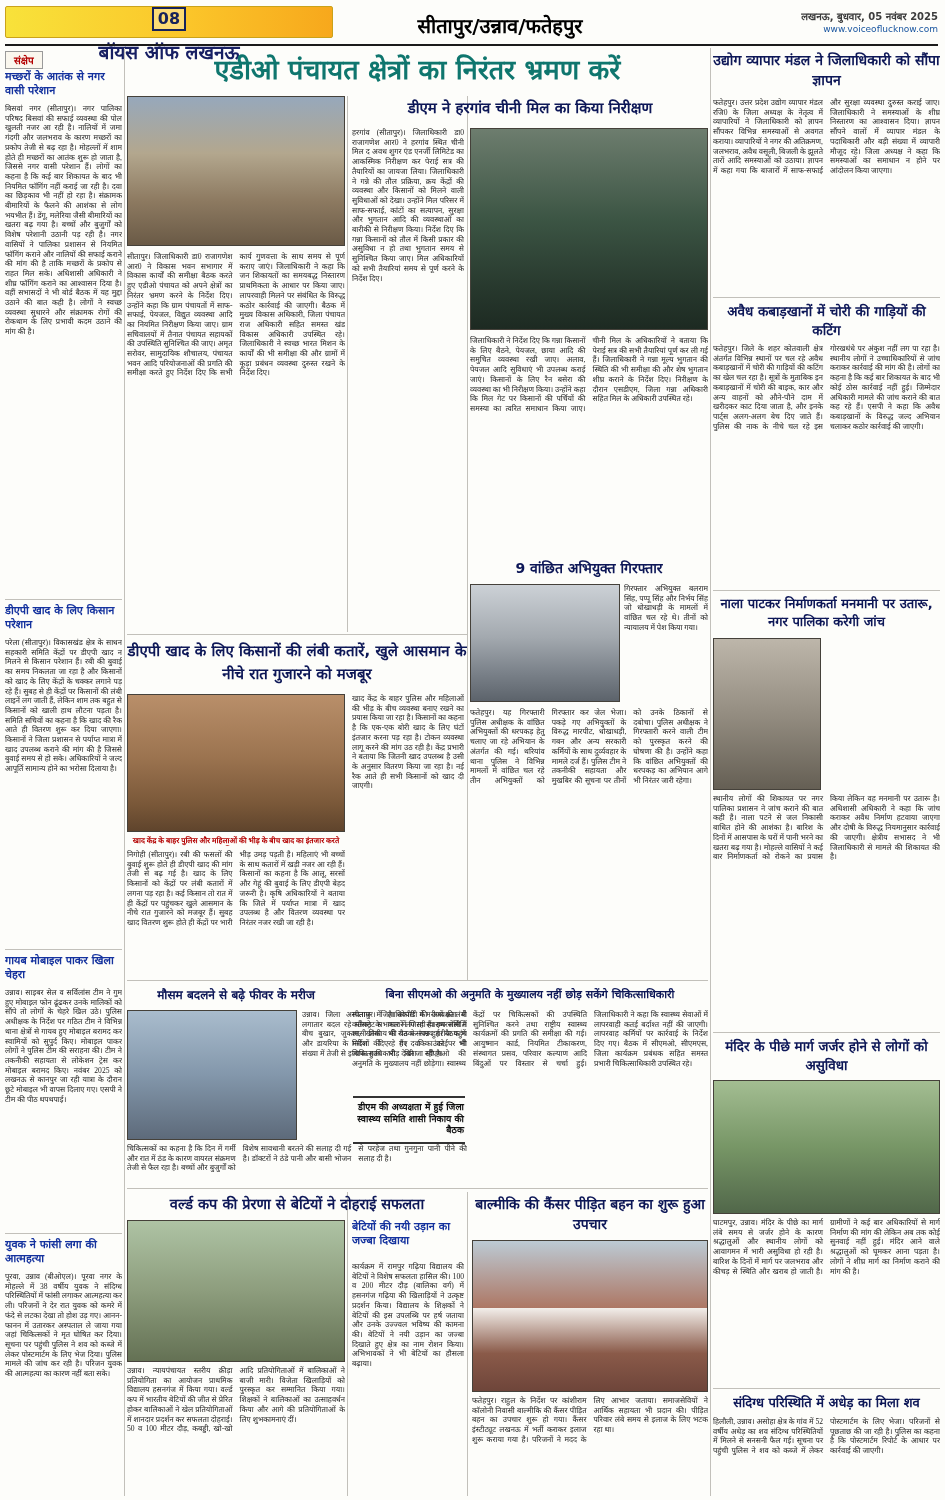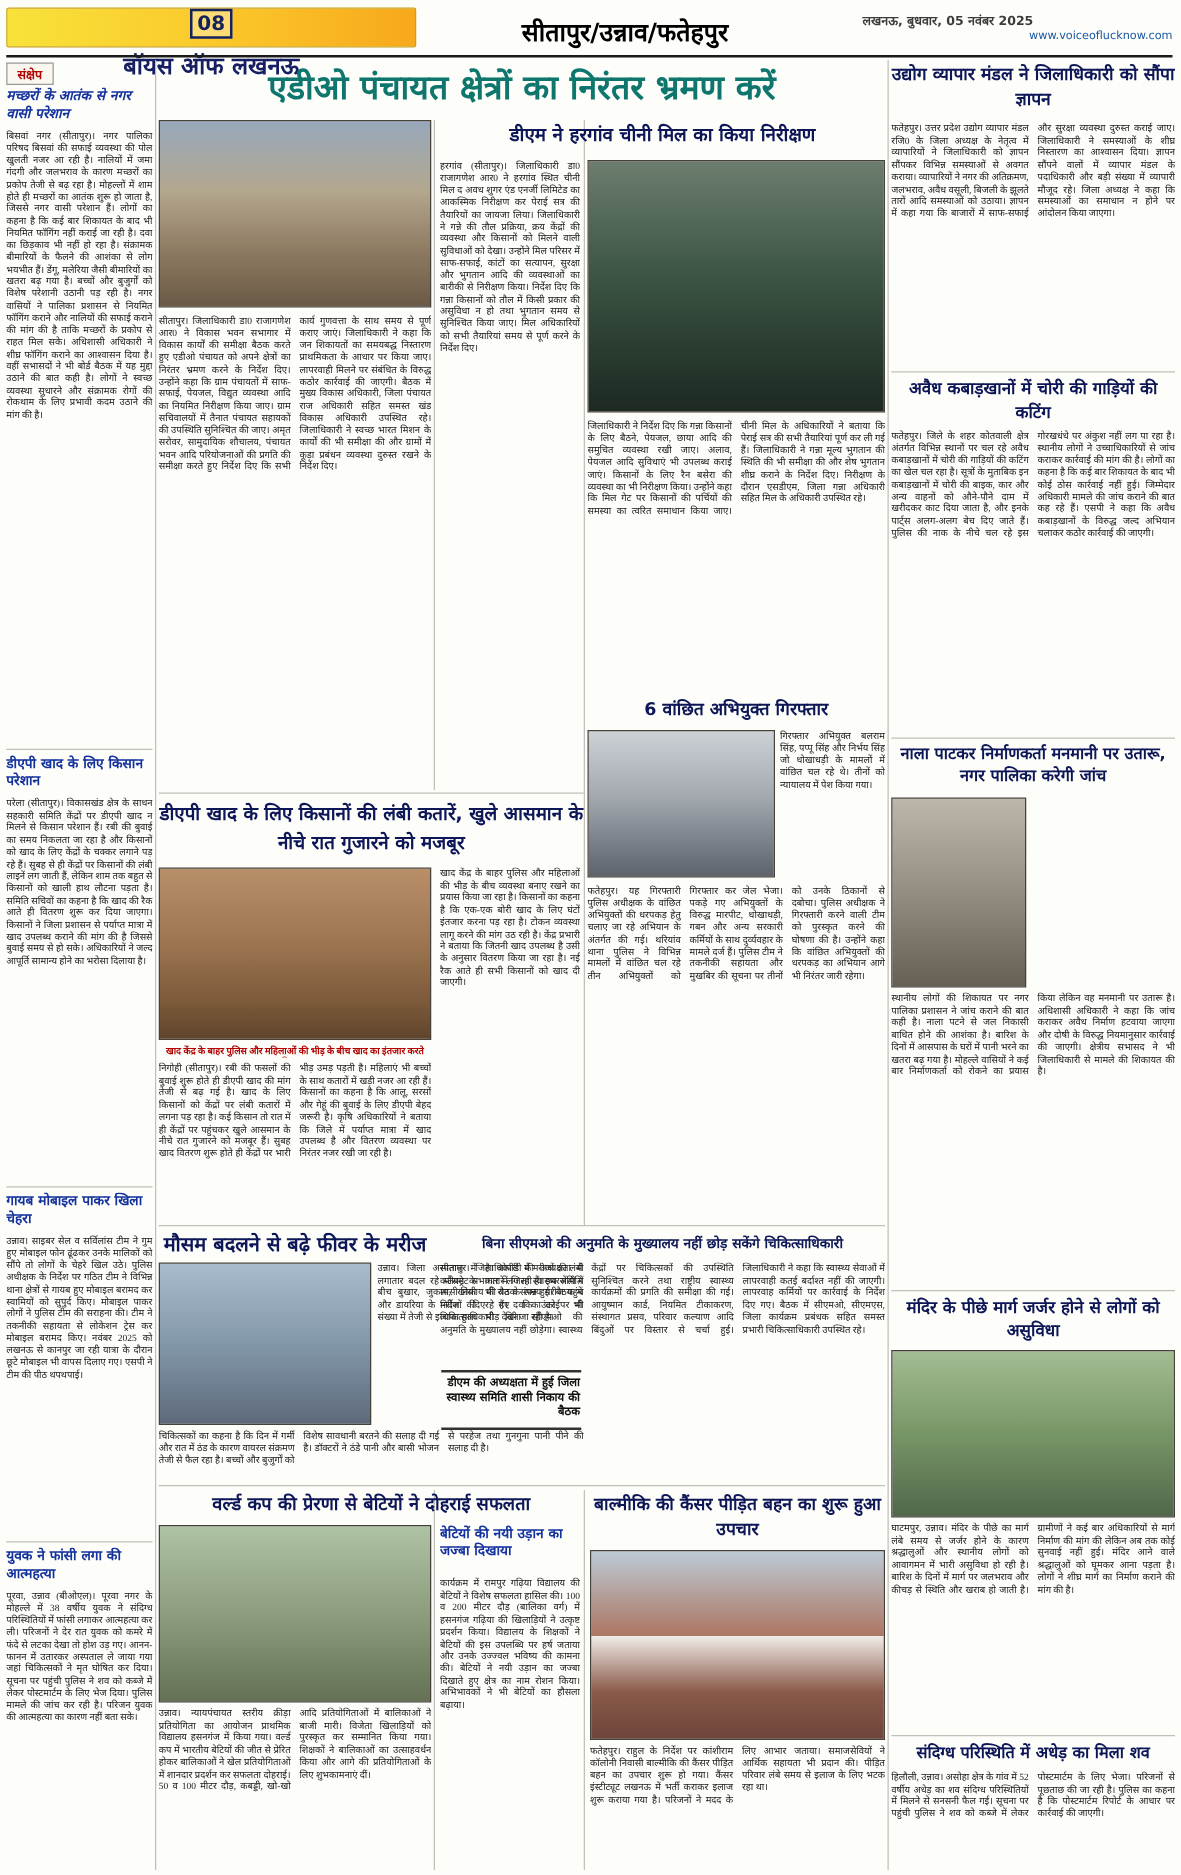--- a/index.html
+++ b/index.html
@@ -22,21 +22,21 @@
   .ph-girls{background:linear-gradient(180deg,#aec3a4 0%,#8d9d7d 50%,#647154 100%);}
   .ph-cancer{background:linear-gradient(180deg,#bccad4 0%,#ad7663 45%,#84564619 45%,#8a5a49 75%,#6e453a 100%);}
   .ph-nala{background:linear-gradient(180deg,#bdb6aa 0%,#948d81 50%,#655f54 100%);}
   .ph-temple{background:linear-gradient(180deg,#a3bd92 0%,#779666 50%,#51674a 100%);}
   .banner{background:linear-gradient(90deg,#f8e23a 0%,#fbc62a 55%,#f7a81c 100%);
           border:1px solid #caa21a;border-radius:2px;display:flex;align-items:center;gap:8px;padding:0 8px;box-sizing:border-box;flex-direction:column;}
   .pageno{border:2px solid #16225a;color:#16225a;font-family:"DejaVu Sans",sans-serif;font-weight:800;
           font-size:16px;padding:0 4px;line-height:20px;background:rgba(255,255,255,.35);}
   .brand{font-family:"DejaVu Sans",sans-serif;font-weight:800;font-size:19px;color:#171f63;text-shadow:0 1px 0 #fff;}
   .region{font-family:"DejaVu Sans",sans-serif;font-weight:800;font-size:20px;color:#000;text-align:center;}
-  .dateline{font-family:"DejaVu Sans",sans-serif;font-size:10px;font-weight:700;color:#3c3c3c;}
+  .dateline{font-family:"DejaVu Sans",sans-serif;font-size:10px;font-weight:700;color:#3c3c3c;text-align:right;}
   .website{font-family:"DejaVu Sans",sans-serif;font-size:9px;color:#1a56a0;text-align:right;}
   .mainrule{position:absolute;background:#1b1b1b;}
   .seclabel{font-family:"DejaVu Sans",sans-serif;font-weight:700;font-size:10px;color:#b30000;
             border:1px solid #9a9a9a;padding:1px 8px;display:inline-block;background:#faf7ee;}
   .caption{font-size:7.5px;line-height:9px;font-weight:700;color:#b30000;text-align:center;overflow:hidden;}
   .boxnote{font-family:"DejaVu Sans",sans-serif;font-weight:700;font-size:9.2px;line-height:11.5px;color:#101010;
            text-align:center;background:#fdfdfa;border-top:2px solid #333;border-bottom:2px solid #333;
            padding:3px 1px;box-sizing:border-box;overflow:hidden;}
   .mainhl{font-family:"DejaVu Sans",sans-serif;font-weight:800;font-size:27px;color:#0f766e;text-align:center;overflow:hidden;}
 </style>
@@ -57,55 +57,55 @@
   <div class="vline" style="left:124px;top:48px;height:1448px;"></div>
   <div class="vline" style="left:710px;top:48px;height:1448px;"></div>
   <div class="vline" style="left:347px;top:96px;height:536px;"></div>
   <div class="vline" style="left:467px;top:96px;height:884px;"></div>
   <div class="vline" style="left:347px;top:1192px;height:304px;"></div>
   <div class="vline" style="left:467px;top:1192px;height:304px;"></div>
 
   <div class="abs" style="left:5px;top:50px;">
     <span class="seclabel">संक्षेप</span>
   </div>
-  <div class="abs hl hl-left" style="left:5px;top:70px;width:117px;height:30px;font-size:11px;line-height:14px;font-style:italic;">मच्छरों के आतंक से नगर वासी परेशान</div>
+  <div class="abs hl hl-left" style="left:5px;top:70px;width:117px;height:30px;font-size:11px;line-height:14px;">मच्छरों के आतंक से नगर वासी परेशान</div>
   <div class="abs body" style="left:5px;top:104px;width:117px;height:492px;">बिसवां नगर (सीतापुर)। नगर पालिका परिषद बिसवां की सफाई व्यवस्था की पोल खुलती नजर आ रही है। नालियों में जमा गंदगी और जलभराव के कारण मच्छरों का प्रकोप तेजी से बढ़ रहा है। मोहल्लों में शाम होते ही मच्छरों का आतंक शुरू हो जाता है, जिससे नगर वासी परेशान हैं। लोगों का कहना है कि कई बार शिकायत के बाद भी नियमित फॉगिंग नहीं कराई जा रही है। दवा का छिड़काव भी नहीं हो रहा है। संक्रामक बीमारियों के फैलने की आशंका से लोग भयभीत हैं। डेंगू, मलेरिया जैसी बीमारियों का खतरा बढ़ गया है। बच्चों और बुजुर्गों को विशेष परेशानी उठानी पड़ रही है। नगर वासियों ने पालिका प्रशासन से नियमित फॉगिंग कराने और नालियों की सफाई कराने की मांग की है ताकि मच्छरों के प्रकोप से राहत मिल सके। अधिशासी अधिकारी ने शीघ्र फॉगिंग कराने का आश्वासन दिया है। वहीं सभासदों ने भी बोर्ड बैठक में यह मुद्दा उठाने की बात कही है। लोगों ने स्वच्छ व्यवस्था सुधारने और संक्रामक रोगों की रोकथाम के लिए प्रभावी कदम उठाने की मांग की है।</div>
   <div class="hline" style="left:5px;top:599px;width:117px;"></div>
   <div class="abs hl hl-left" style="left:5px;top:604px;width:117px;height:30px;font-size:11px;line-height:14px;">डीएपी खाद के लिए किसान परेशान</div>
   <div class="abs body" style="left:5px;top:638px;width:117px;height:308px;">परेला (सीतापुर)। विकासखंड क्षेत्र के साधन सहकारी समिति केंद्रों पर डीएपी खाद न मिलने से किसान परेशान हैं। रबी की बुवाई का समय निकलता जा रहा है और किसानों को खाद के लिए केंद्रों के चक्कर लगाने पड़ रहे हैं। सुबह से ही केंद्रों पर किसानों की लंबी लाइनें लग जाती हैं, लेकिन शाम तक बहुत से किसानों को खाली हाथ लौटना पड़ता है। समिति सचिवों का कहना है कि खाद की रैक आते ही वितरण शुरू कर दिया जाएगा। किसानों ने जिला प्रशासन से पर्याप्त मात्रा में खाद उपलब्ध कराने की मांग की है जिससे बुवाई समय से हो सके। अधिकारियों ने जल्द आपूर्ति सामान्य होने का भरोसा दिलाया है।</div>
   <div class="hline" style="left:5px;top:949px;width:117px;"></div>
   <div class="abs hl hl-left" style="left:5px;top:954px;width:117px;height:30px;font-size:11px;line-height:14px;">गायब मोबाइल पाकर खिला चेहरा</div>
   <div class="abs body" style="left:5px;top:988px;width:117px;height:242px;">उन्नाव। साइबर सेल व सर्विलांस टीम ने गुम हुए मोबाइल फोन ढूंढकर उनके मालिकों को सौंपे तो लोगों के चेहरे खिल उठे। पुलिस अधीक्षक के निर्देश पर गठित टीम ने विभिन्न थाना क्षेत्रों से गायब हुए मोबाइल बरामद कर स्वामियों को सुपुर्द किए। मोबाइल पाकर लोगों ने पुलिस टीम की सराहना की। टीम ने तकनीकी सहायता से लोकेशन ट्रेस कर मोबाइल बरामद किए। नवंबर 2025 को लखनऊ से कानपुर जा रही यात्रा के दौरान छूटे मोबाइल भी वापस दिलाए गए। एसपी ने टीम की पीठ थपथपाई।</div>
   <div class="hline" style="left:5px;top:1233px;width:117px;"></div>
   <div class="abs hl hl-left" style="left:5px;top:1238px;width:117px;height:30px;font-size:11px;line-height:14px;">युवक ने फांसी लगा की आत्महत्या</div>
   <div class="abs body" style="left:5px;top:1272px;width:117px;height:224px;">पूरवा, उन्नाव (बीओएल)। पूरवा नगर के मोहल्ले में 38 वर्षीय युवक ने संदिग्ध परिस्थितियों में फांसी लगाकर आत्महत्या कर ली। परिजनों ने देर रात युवक को कमरे में फंदे से लटका देखा तो होश उड़ गए। आनन-फानन में उतारकर अस्पताल ले जाया गया जहां चिकित्सकों ने मृत घोषित कर दिया। सूचना पर पहुंची पुलिस ने शव को कब्जे में लेकर पोस्टमार्टम के लिए भेज दिया। पुलिस मामले की जांच कर रही है। परिजन युवक की आत्महत्या का कारण नहीं बता सके।</div>
 
   <div class="abs mainhl" style="left:127px;top:50px;width:581px;height:42px;">एडीओ पंचायत क्षेत्रों का निरंतर भ्रमण करें</div>
   <div class="photo ph-group" style="left:127px;top:96px;width:218px;height:150px;"></div>
   <div class="abs body cols2" style="left:127px;top:252px;width:218px;height:380px;">सीतापुर। जिलाधिकारी डा0 राजागणेश आर0 ने विकास भवन सभागार में विकास कार्यों की समीक्षा बैठक करते हुए एडीओ पंचायत को अपने क्षेत्रों का निरंतर भ्रमण करने के निर्देश दिए। उन्होंने कहा कि ग्राम पंचायतों में साफ-सफाई, पेयजल, विद्युत व्यवस्था आदि का नियमित निरीक्षण किया जाए। ग्राम सचिवालयों में तैनात पंचायत सहायकों की उपस्थिति सुनिश्चित की जाए। अमृत सरोवर, सामुदायिक शौचालय, पंचायत भवन आदि परियोजनाओं की प्रगति की समीक्षा करते हुए निर्देश दिए कि सभी कार्य गुणवत्ता के साथ समय से पूर्ण कराए जाएं। जिलाधिकारी ने कहा कि जन शिकायतों का समयबद्ध निस्तारण प्राथमिकता के आधार पर किया जाए। लापरवाही मिलने पर संबंधित के विरुद्ध कठोर कार्रवाई की जाएगी। बैठक में मुख्य विकास अधिकारी, जिला पंचायत राज अधिकारी सहित समस्त खंड विकास अधिकारी उपस्थित रहे। जिलाधिकारी ने स्वच्छ भारत मिशन के कार्यों की भी समीक्षा की और ग्रामों में कूड़ा प्रबंधन व्यवस्था दुरुस्त रखने के निर्देश दिए।</div>
 
   <div class="abs hl" style="left:352px;top:96px;width:356px;height:26px;font-size:15px;line-height:24px;">डीएम ने हरगांव चीनी मिल का किया निरीक्षण</div>
   <div class="abs body" style="left:352px;top:128px;width:112px;height:504px;">हरगांव (सीतापुर)। जिलाधिकारी डा0 राजागणेश आर0 ने हरगांव स्थित चीनी मिल द अवध शुगर एंड एनर्जी लिमिटेड का आकस्मिक निरीक्षण कर पेराई सत्र की तैयारियों का जायजा लिया। जिलाधिकारी ने गन्ने की तौल प्रक्रिया, क्रय केंद्रों की व्यवस्था और किसानों को मिलने वाली सुविधाओं को देखा। उन्होंने मिल परिसर में साफ-सफाई, कांटों का सत्यापन, सुरक्षा और भुगतान आदि की व्यवस्थाओं का बारीकी से निरीक्षण किया। निर्देश दिए कि गन्ना किसानों को तौल में किसी प्रकार की असुविधा न हो तथा भुगतान समय से सुनिश्चित किया जाए। मिल अधिकारियों को सभी तैयारियां समय से पूर्ण करने के निर्देश दिए।</div>
   <div class="photo ph-mill" style="left:470px;top:128px;width:238px;height:202px;"></div>
   <div class="abs body cols2" style="left:470px;top:336px;width:238px;height:218px;">जिलाधिकारी ने निर्देश दिए कि गन्ना किसानों के लिए बैठने, पेयजल, छाया आदि की समुचित व्यवस्था रखी जाए। अलाव, पेयजल आदि सुविधाएं भी उपलब्ध कराई जाएं। किसानों के लिए रैन बसेरा की व्यवस्था का भी निरीक्षण किया। उन्होंने कहा कि मिल गेट पर किसानों की पर्चियों की समस्या का त्वरित समाधान किया जाए। चीनी मिल के अधिकारियों ने बताया कि पेराई सत्र की सभी तैयारियां पूर्ण कर ली गई हैं। जिलाधिकारी ने गन्ना मूल्य भुगतान की स्थिति की भी समीक्षा की और शेष भुगतान शीघ्र कराने के निर्देश दिए। निरीक्षण के दौरान एसडीएम, जिला गन्ना अधिकारी सहित मिल के अधिकारी उपस्थित रहे।</div>
 
-  <div class="abs hl" style="left:470px;top:558px;width:238px;height:22px;font-size:14px;line-height:21px;">6 वांछित अभियुक्त गिरफ्तार</div>
+  <div class="abs hl" style="left:470px;top:558px;width:238px;height:22px;font-size:14px;line-height:21px;">9 वांछित अभियुक्त गिरफ्तार</div>
   <div class="photo ph-police" style="left:470px;top:584px;width:150px;height:118px;"></div>
   <div class="abs body" style="left:624px;top:584px;width:84px;height:118px;">गिरफ्तार अभियुक्त बलराम सिंह, पप्पू सिंह और निर्भय सिंह जो धोखाधड़ी के मामलों में वांछित चल रहे थे। तीनों को न्यायालय में पेश किया गया।</div>
   <div class="abs body cols3" style="left:470px;top:708px;width:238px;height:272px;">फतेहपुर। यह गिरफ्तारी पुलिस अधीक्षक के वांछित अभियुक्तों की धरपकड़ हेतु चलाए जा रहे अभियान के अंतर्गत की गई। थरियांव थाना पुलिस ने विभिन्न मामलों में वांछित चल रहे तीन अभियुक्तों को गिरफ्तार कर जेल भेजा। पकड़े गए अभियुक्तों के विरुद्ध मारपीट, धोखाधड़ी, गबन और अन्य सरकारी कर्मियों के साथ दुर्व्यवहार के मामले दर्ज हैं। पुलिस टीम ने तकनीकी सहायता और मुखबिर की सूचना पर तीनों को उनके ठिकानों से दबोचा। पुलिस अधीक्षक ने गिरफ्तारी करने वाली टीम को पुरस्कृत करने की घोषणा की है। उन्होंने कहा कि वांछित अभियुक्तों की धरपकड़ का अभियान आगे भी निरंतर जारी रहेगा।</div>
 
   <div class="hline" style="left:127px;top:634px;width:340px;"></div>
   <div class="abs hl" style="left:127px;top:640px;width:340px;height:48px;font-size:15px;line-height:23px;">डीएपी खाद के लिए किसानों की लंबी कतारें, खुले आसमान के नीचे रात गुजारने को मजबूर</div>
   <div class="photo ph-queue" style="left:127px;top:694px;width:218px;height:138px;"></div>
   <div class="abs caption" style="left:127px;top:836px;width:218px;height:10px;">खाद केंद्र के बाहर पुलिस और महिलाओं की भीड़ के बीच खाद का इंतजार करते किसान।</div>
   <div class="abs body" style="left:352px;top:694px;width:112px;height:286px;">खाद केंद्र के बाहर पुलिस और महिलाओं की भीड़ के बीच व्यवस्था बनाए रखने का प्रयास किया जा रहा है। किसानों का कहना है कि एक-एक बोरी खाद के लिए घंटों इंतजार करना पड़ रहा है। टोकन व्यवस्था लागू करने की मांग उठ रही है। केंद्र प्रभारी ने बताया कि जितनी खाद उपलब्ध है उसी के अनुसार वितरण किया जा रहा है। नई रैक आते ही सभी किसानों को खाद दी जाएगी।</div>
   <div class="abs body cols2" style="left:127px;top:850px;width:218px;height:128px;">निगोही (सीतापुर)। रबी की फसलों की बुवाई शुरू होते ही डीएपी खाद की मांग तेजी से बढ़ गई है। खाद के लिए किसानों को केंद्रों पर लंबी कतारों में लगना पड़ रहा है। कई किसान तो रात में ही केंद्रों पर पहुंचकर खुले आसमान के नीचे रात गुजारने को मजबूर हैं। सुबह खाद वितरण शुरू होते ही केंद्रों पर भारी भीड़ उमड़ पड़ती है। महिलाएं भी बच्चों के साथ कतारों में खड़ी नजर आ रही हैं। किसानों का कहना है कि आलू, सरसों और गेहूं की बुवाई के लिए डीएपी बेहद जरूरी है। कृषि अधिकारियों ने बताया कि जिले में पर्याप्त मात्रा में खाद उपलब्ध है और वितरण व्यवस्था पर निरंतर नजर रखी जा रही है।</div>
 
   <div class="hline" style="left:127px;top:980px;width:581px;"></div>
-  <div class="abs hl" style="left:127px;top:986px;width:218px;height:20px;font-size:16px;line-height:19px;">मौसम बदलने से बढ़े फीवर के मरीज</div>
+  <div class="abs hl" style="left:127px;top:986px;width:218px;height:20px;font-size:12px;line-height:19px;">मौसम बदलने से बढ़े फीवर के मरीज</div>
   <div class="photo ph-fever" style="left:127px;top:1010px;width:170px;height:130px;"></div>
   <div class="abs body cols2" style="left:302px;top:1010px;width:165px;height:130px;">उन्नाव। जिला अस्पताल में लगातार बदल रहे मौसम के बीच बुखार, जुकाम, खांसी और डायरिया के मरीजों की संख्या में तेजी से इजाफा हुआ है। ओपीडी में मरीजों की लंबी कतारें लग रही हैं। इमरजेंसी में भी रात के समय मरीज पहुंच रहे हैं। दवा काउंटर पर भी भीड़ देखी जा रही है।</div>
   <div class="abs body cols3" style="left:127px;top:1144px;width:340px;height:42px;">चिकित्सकों का कहना है कि दिन में गर्मी और रात में ठंड के कारण वायरल संक्रमण तेजी से फैल रहा है। बच्चों और बुजुर्गों को विशेष सावधानी बरतने की सलाह दी गई है। डॉक्टरों ने ठंडे पानी और बासी भोजन से परहेज तथा गुनगुना पानी पीने की सलाह दी है।</div>
 
   <div class="abs hl" style="left:352px;top:986px;width:356px;height:20px;font-size:11px;line-height:18px;">बिना सीएमओ की अनुमति के मुख्यालय नहीं छोड़ सकेंगे चिकित्साधिकारी</div>
   <div class="abs body cols3" style="left:352px;top:1010px;width:356px;height:176px;">सीतापुर। जिलाधिकारी की अध्यक्षता में कलेक्ट्रेट सभागार में जिला स्वास्थ्य समिति शासी निकाय की बैठक संपन्न हुई। बैठक में निर्देश दिए गए कि कोई भी चिकित्साधिकारी बिना सीएमओ की अनुमति के मुख्यालय नहीं छोड़ेगा। स्वास्थ्य केंद्रों पर चिकित्सकों की उपस्थिति सुनिश्चित करने तथा राष्ट्रीय स्वास्थ्य कार्यक्रमों की प्रगति की समीक्षा की गई। आयुष्मान कार्ड, नियमित टीकाकरण, संस्थागत प्रसव, परिवार कल्याण आदि बिंदुओं पर विस्तार से चर्चा हुई। जिलाधिकारी ने कहा कि स्वास्थ्य सेवाओं में लापरवाही कतई बर्दाश्त नहीं की जाएगी। लापरवाह कर्मियों पर कार्रवाई के निर्देश दिए गए। बैठक में सीएमओ, सीएमएस, जिला कार्यक्रम प्रबंधक सहित समस्त प्रभारी चिकित्साधिकारी उपस्थित रहे।</div>
   <div class="abs boxnote" style="left:353px;top:1096px;width:112px;height:48px;text-align:right;">डीएम की अध्यक्षता में हुई जिला स्वास्थ्य समिति शासी निकाय की बैठक</div>
 
   <div class="hline" style="left:127px;top:1188px;width:581px;"></div>
   <div class="abs hl" style="left:127px;top:1194px;width:340px;height:22px;font-size:14.5px;line-height:21px;">वर्ल्ड कप की प्रेरणा से बेटियों ने दोहराई सफलता</div>

